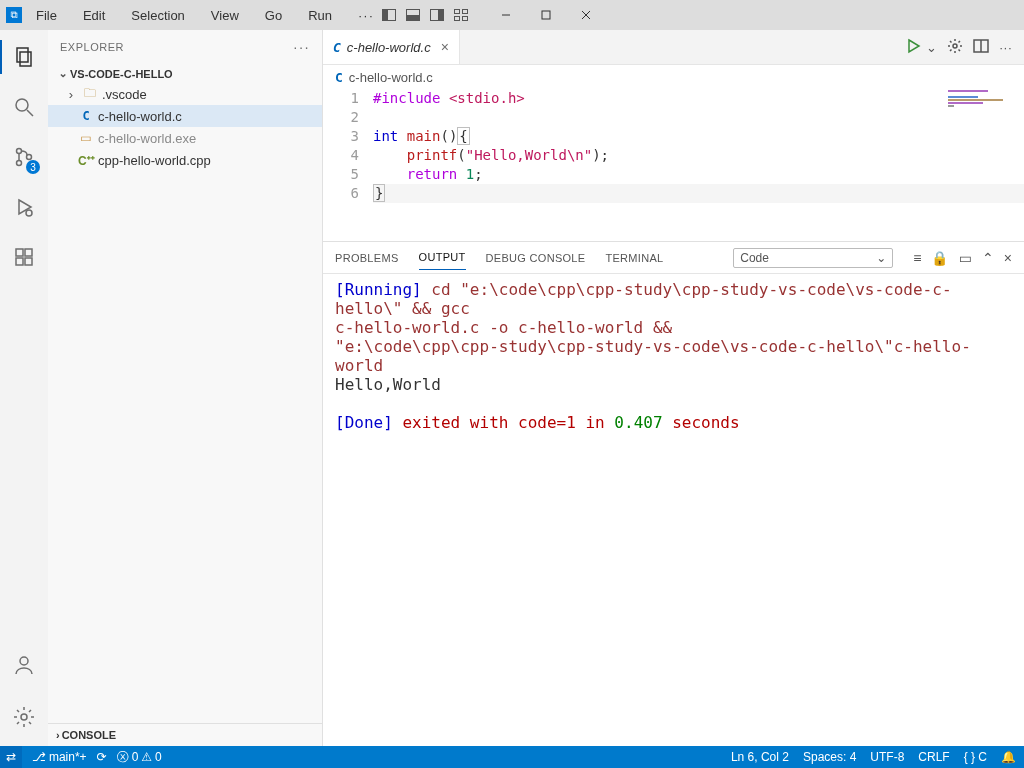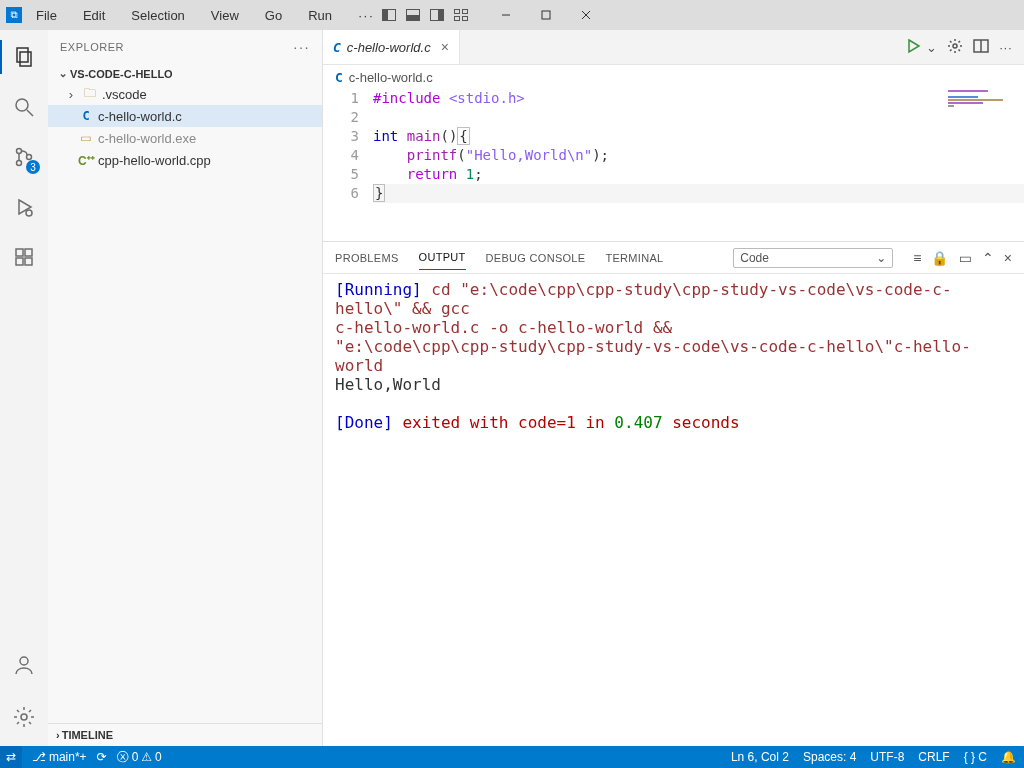--- a/index.html
+++ b/index.html
@@ -59,22 +59,22 @@
   .tab-actions { margin-left:auto; display:flex; align-items:center; gap:10px; padding-right:12px; color:#555;}
   .tab-actions svg{width:16px;height:16px;stroke:currentColor;fill:none;stroke-width:1.5;}
   .breadcrumb{height:24px;display:flex;align-items:center;padding-left:12px;font-size:13px;color:#555;gap:6px;}
   .editor { flex:0 0 auto; display:flex; font-family:Consolas, monospace; font-size:14px; position:relative; height:152px; background:#fff;}
   .gutter { width:50px; text-align:right; padding-right:14px; color:#9c9c9c;}
   .gutter div{height:19px;line-height:19px;}
   .code-lines { flex:1; position:relative;}
   .code-lines .line{height:19px;line-height:19px;white-space:pre;}
   .current-line{background:#f5f5f5;}
   .type{color:#0000cc;}
-  .fn{color:#a21caf;}
-  .str{color:#8b5cf6;}
+  .fn{color:#b91c1c;}
+  .str{color:#be185d;}
   .num{color:#098658;}
   .inc-kw{color:#af00db;}
   .cursor-box{border:1px solid #bfbfbf;padding:0 1px;}
   .minimap{position:absolute;right:0;top:0;width:80px;height:100%;}
   .minimap .mm-line{height:2px;margin:1px 4px;}
   
   .panel { flex:1; border-top:1px solid #e0e0e0; display:flex; flex-direction:column; min-height:0;}
   .panel-tabs{height:32px;display:flex;align-items:center;border-bottom:1px solid #e5e5e5;padding:0 12px;gap:20px;font-size:11px;color:#555;}
   .panel-tabs .pt{padding:6px 0;cursor:default;letter-spacing:0.3px;}
   .panel-tabs .pt.active{color:#111;border-bottom:1px solid #005fb8;}
@@ -219,21 +219,21 @@
           <span class="label">c-hello-world.exe</span>
         </div>
         <div class="tree-row" style="padding-left:30px;">
           <span class="icon icon-cpp">C⁺⁺</span>
           <span class="label">cpp-hello-world.cpp</span>
         </div>
       </div>
       <div class="sidebar-footer">
         <div class="sb-section">
             <span class="tw"></span>
-            <span>TIMELINE</span>
+            <span>CONSOLE</span>
           </div>
       </div>
     </div>
 
     <div class="editor-area">
       <div class="tabbar">
         <div class="tab">
           <span class="icon-c">C</span>
           <span>c-hello-world.c</span>
           <span class="close">×</span>

